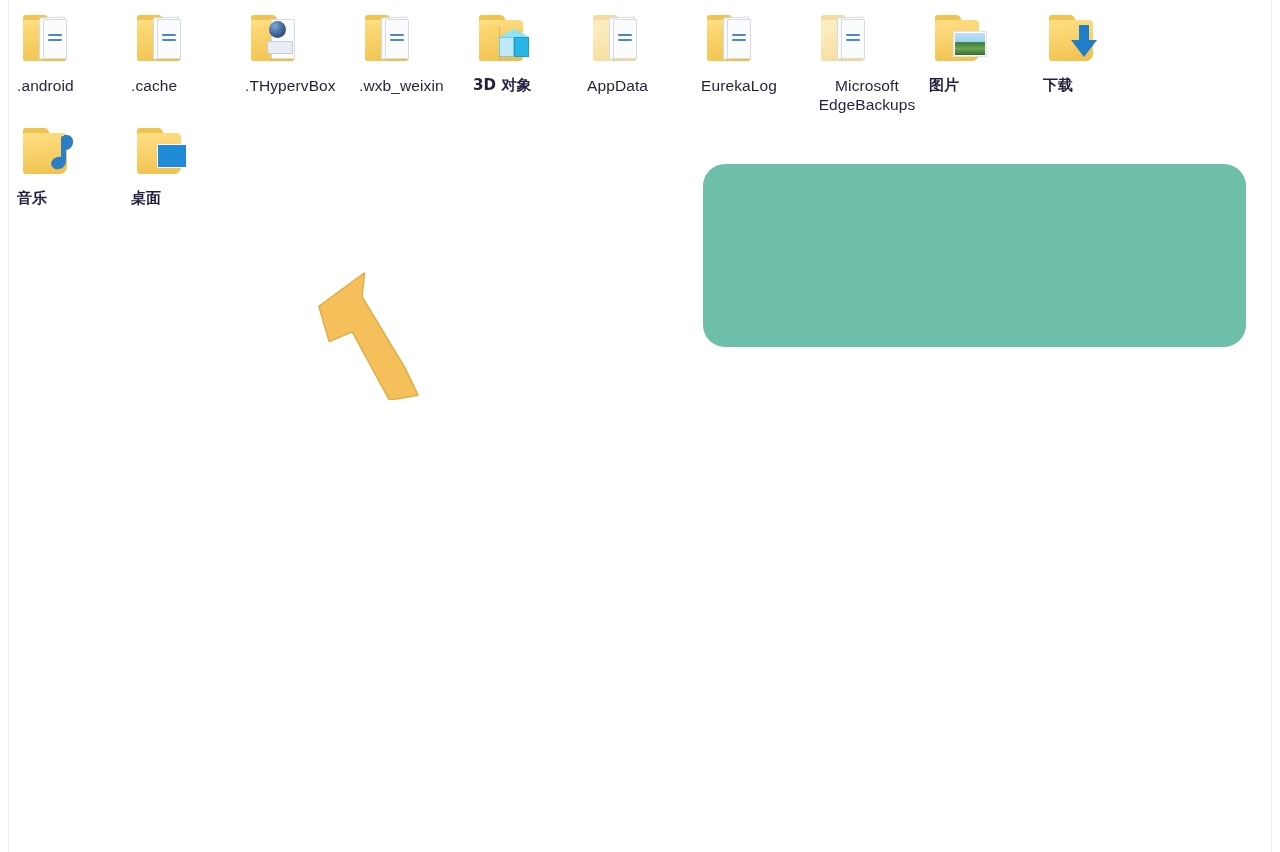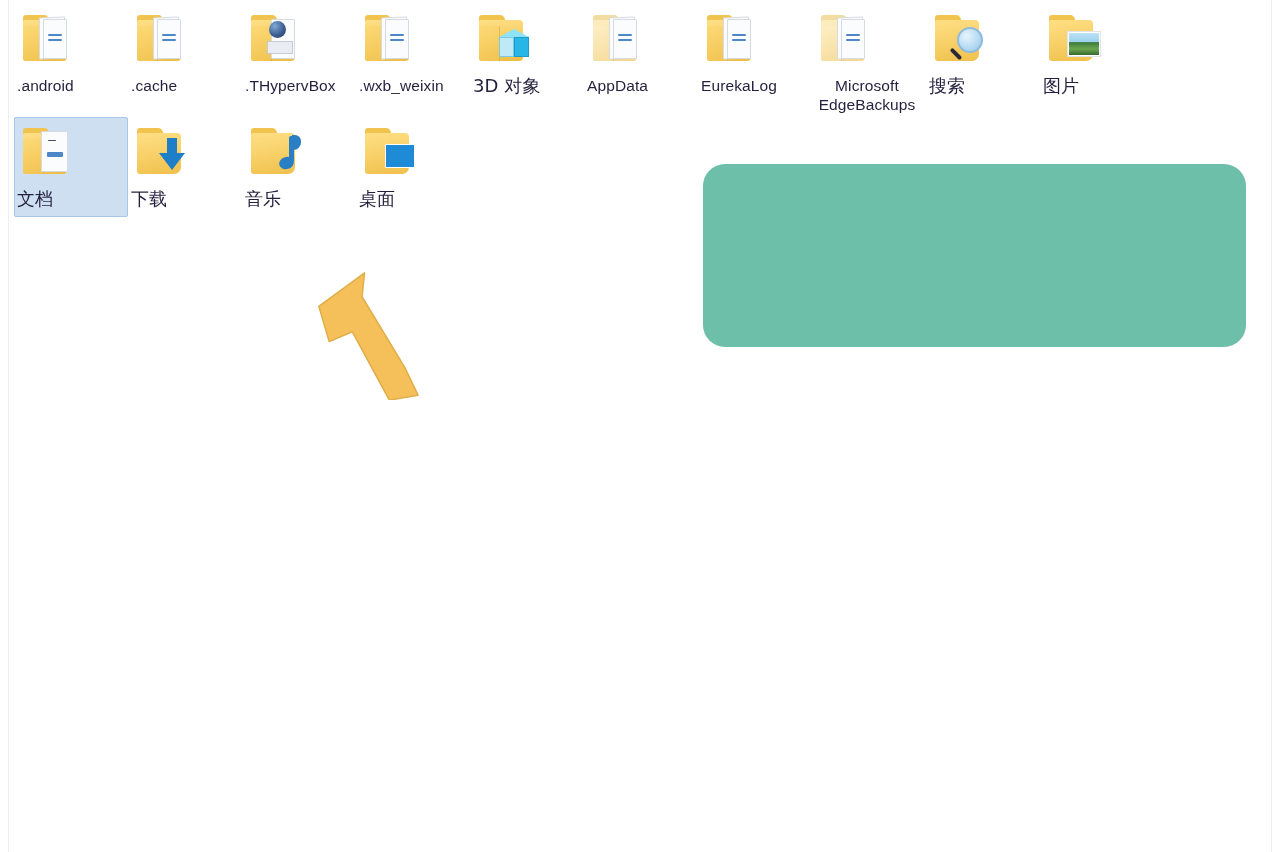--- a/index.html
+++ b/index.html
@@ -67,22 +67,22 @@
     font-size: 15.5px;
     line-height: 19px;
     color: #241f3d;
     text-align: center;
     max-width: 104px;
     word-break: break-word;
     letter-spacing: .1px;
   }
   .icon-label.cjk {
     font-family: "DejaVu Sans", "Liberation Sans", sans-serif;
-    font-weight: 400;
-    font-size: 18px;
+    font-weight: 700;
+    font-size: 15px;
   }
 
   
   .folder {
     position: absolute;
     left: 6px;
     top: 6px;
     width: 44px;
     height: 46px;
   }
@@ -405,48 +405,23 @@
           </span>
         </div>
         <div class="icon-label">Microsoft EdgeBackups</div>
       </div>
       <div class="icon-cell">
         <div class="icon-art">
           <span class="folder plain">
             <span class="tab"></span>
             <span class="back"></span>
           </span>
-          <span class="magnifier"></span>
-          <span class="magnifier-handle"></span>
-        </div>
-        <div class="icon-label cjk">搜索</div>
-      </div>
-      <div class="icon-cell">
-        <div class="icon-art">
-          <span class="folder plain">
-            <span class="tab"></span>
-            <span class="back"></span>
-          </span>
           <span class="photo"></span>
         </div>
         <div class="icon-label cjk">图片</div>
-      </div>
-      <div class="icon-cell selected">
-        <div class="icon-art">
-          <span class="folder">
-            <span class="tab"></span>
-            <span class="back"></span>
-            <span class="front"></span>
-          </span>
-          <span class="sheet s2" style="left:24px;top:9px;width:25px;height:39px">
-            <span class="line" style="top:20px;left:5px;right:4px;height:5px"></span>
-            <span class="line" style="top:8px;left:6px;width:8px;right:auto;height:1px;background:#4a4a66"></span>
-          </span>
-        </div>
-        <div class="icon-label cjk">文档</div>
       </div>
       <div class="icon-cell">
         <div class="icon-art">
           <span class="folder plain">
             <span class="tab"></span>
             <span class="back"></span>
           </span>
           <span class="dl-arrow">
             <span class="stem"></span>
             <span class="head"></span>

